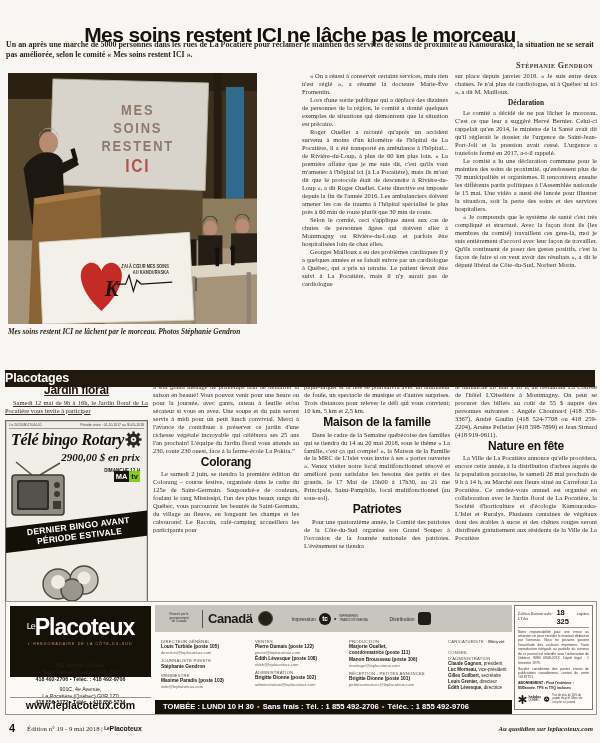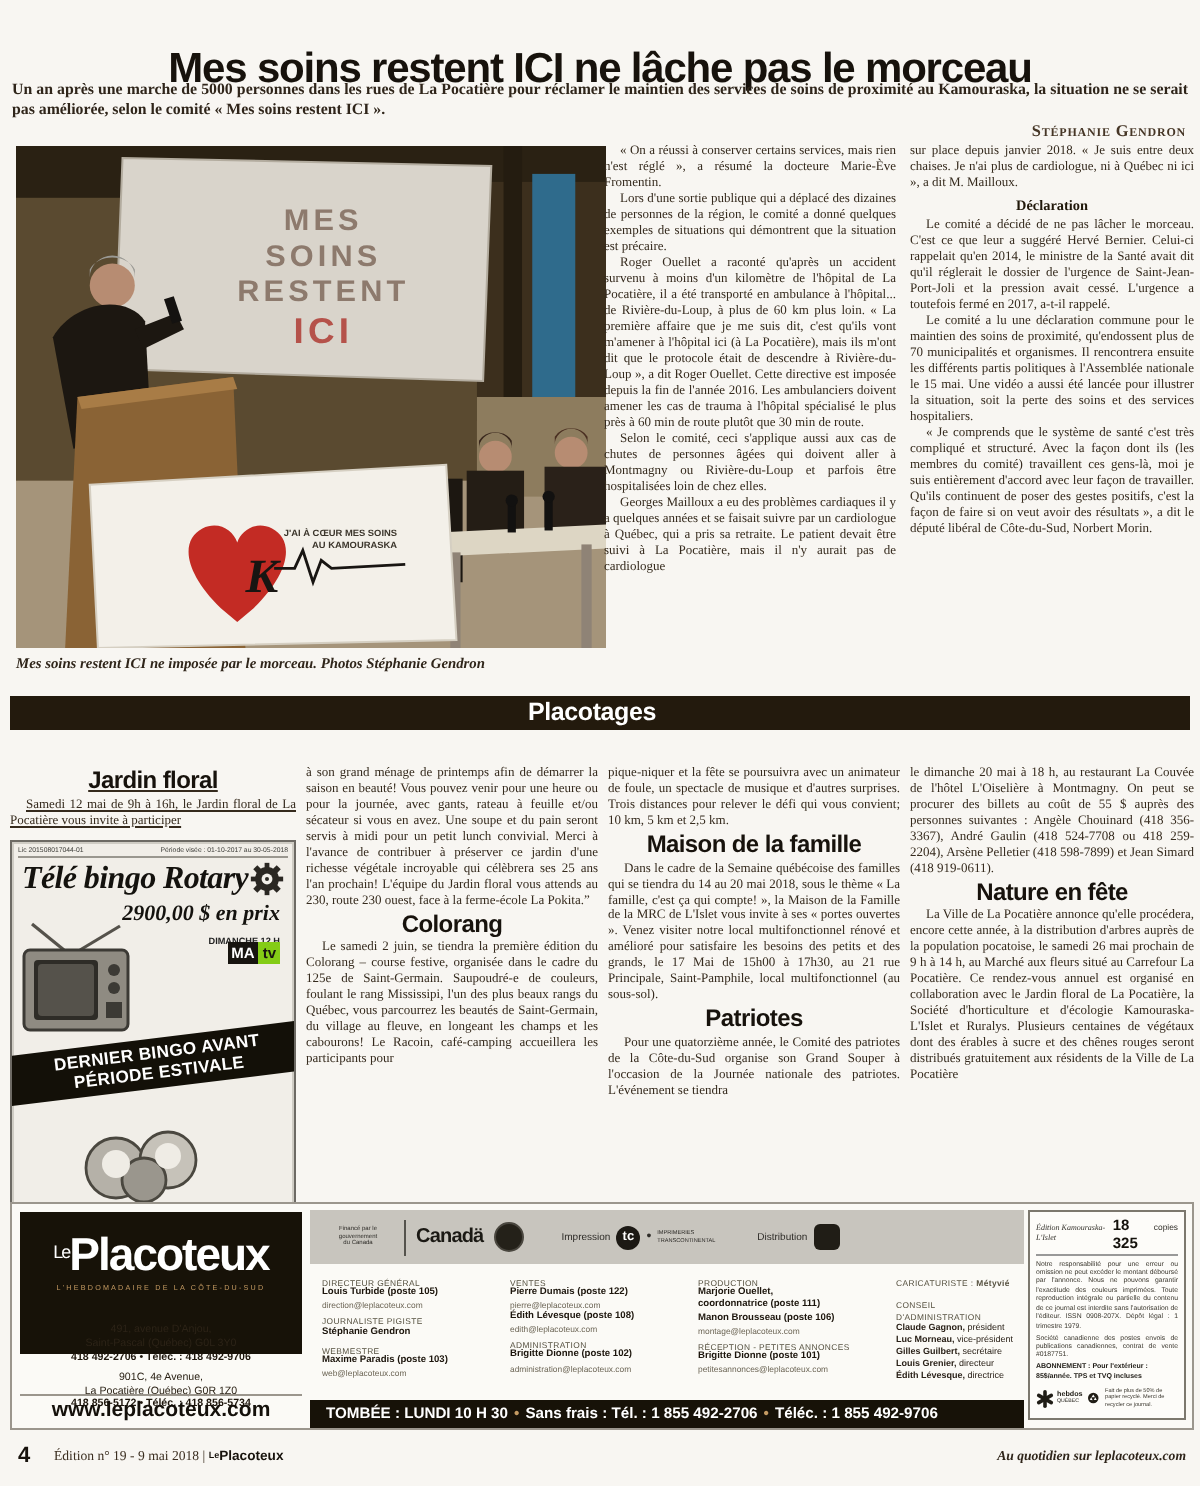--- a/index.html
+++ b/index.html
@@ -7,34 +7,34 @@
         font-family:"Liberation Serif",serif;color:#3a2d1f;margin:0 auto;}
   
   .headline{position:absolute;top:9px;left:0;width:600px;text-align:center;
     font-family:"Liberation Sans",sans-serif;font-weight:bold;font-size:21px;
     letter-spacing:-0.6px;color:#17120c;}
   .deck{position:absolute;top:40px;left:6px;width:588px;font-size:7.9px;font-weight:bold;
     line-height:1.22;text-align:justify;color:#2f251a;}
   .byline{position:absolute;top:61px;right:7px;font-size:8.2px;font-weight:bold;
     font-variant:small-caps;letter-spacing:.4px;color:#463626;}
   
-  .photo{position:absolute;left:8px;top:73px;width:295px;height:251px;background:#bef264;}
+  .photo{position:absolute;left:8px;top:73px;width:249px;height:251px;background:#bef264;}
   .photo svg{display:block;width:100%;height:100%;}
   .caption{position:absolute;left:8px;top:328px;width:288px;font-size:7.4px;
     font-style:italic;font-weight:bold;color:#2f251a;line-height:1.2;}
   .col{position:absolute;top:72px;}
   .col1{left:302px;width:146px;}
   .col2{left:455px;width:142px;}
   .body-p{font-size:6.5px;line-height:1.23;text-align:justify;text-indent:8px;margin:0;color:#352a1d;}
   .noindent{text-indent:0;}
   .subhead{text-align:center;font-weight:bold;font-size:7.2px;margin:3px 0 2px;color:#201709;}
   
-  .placotages-bar{position:absolute;left:5px;top:348px;width:590px;height:17px;background:#231a0d;
+  .placotages-bar{position:absolute;left:5px;top:370px;width:590px;height:17px;background:#231a0d;
     color:#fff;font-family:"Liberation Sans",sans-serif;font-weight:bold;font-size:12.5px;
-    text-align:center;line-height:17px;box-sizing:border-box;padding-right:8px;letter-spacing:-.2px;}
+    text-align:left;line-height:17px;box-sizing:border-box;padding-right:8px;letter-spacing:-.2px;}
   .plcol{position:absolute;top:383px;font-size:6.5px;line-height:1.23;text-align:justify;color:#352a1d;}
   .plA{left:5px;width:143px;text-decoration:underline;}
   .plB{left:153px;width:146px;}
   .plC{left:304px;width:146px;}
   .plD{left:455px;width:142px;}
   .pl-h{font-family:"Liberation Sans",sans-serif;font-weight:bold;font-size:12px;text-align:center;
     margin:1px 0 2px;color:#17120c;letter-spacing:-.3px;line-height:1.05;}
   .pl-text{text-indent:8px;}
   .pl-cont{text-indent:0;}
   
@@ -69,21 +69,21 @@
   .f-addr{position:absolute;left:4px;top:60px;width:141px;text-align:center;font-size:5.3px;
      line-height:1.3;color:#2c2317;}
   .f-addr .ph{font-weight:bold;color:#1d150b;}
   .f-addr .gap{height:3px;}
   .f-web{position:absolute;left:4px;top:95px;width:141px;height:15px;text-align:center;font-weight:bold;
      font-size:10.5px;line-height:15px;color:#14100a;border-top:1px solid #9b968d;}
   .f-graybar{position:absolute;left:149px;top:3px;width:357px;height:27px;background:#c8c5be;
      display:flex;align-items:center;gap:5px;padding:0 6px;box-sizing:border-box;}
   .fund{font-size:3px;line-height:1.25;color:#2e2c28;width:36px;text-align:center;}
   .gb-div{width:1px;height:18px;background:#55534d;}
-  .canada-wm{font-weight:bold;font-size:10px;color:#1b1914;letter-spacing:-.4px;}
+  .canada-wm{font-weight:bold;font-size:13px;color:#1b1914;letter-spacing:-.4px;}
   .seal{width:15px;height:15px;border-radius:50%;background:#242119;border:1.5px solid #4a473f;box-sizing:border-box;}
   .imp-group{display:flex;align-items:center;gap:3px;margin-left:14px;}
   .imp-label{font-size:5px;color:#2e2c28;}
   .tc-logo{width:12px;height:12px;border-radius:50%;background:#1c1914;color:#fff;font-weight:bold;
      font-size:6.5px;text-align:center;line-height:12px;}
   .imp-dot{font-size:7px;color:#2e2c28;}
   .imp-tiny{font-size:2.8px;line-height:1.2;color:#2e2c28;}
   .dist-group{display:flex;align-items:center;gap:3px;margin-left:16px;}
   .dist-logo{width:13px;height:13px;border-radius:3px;background:#201d16;}
   .f-dir{position:absolute;left:149px;top:33px;width:357px;height:63px;display:flex;}
@@ -168,21 +168,21 @@
       <circle cx="260" cy="176" r="3" fill="#121110"></circle>
 
       <polygon points="36,170 210,160 215,248 40,252" fill="#f3f0e9" stroke="#d5cfc2" stroke-width="1"></polygon>
       <path d="M100 232 C 82 214 80 198 91 192 C 99 188 106 193 108 199 C 110 193 117 188 125 192 C 136 198 134 214 116 232 L 108 239 Z" fill="#c32b24"></path>
       <text x="112" y="224" font-family="Liberation Serif,serif" font-style="italic" font-weight="bold" font-size="24" fill="#181512">K</text>
       <polyline points="126,212 136,212 140,203 145,219 149,208 154,212 190,210" fill="none" stroke="#181512" stroke-width="1.4"></polyline>
       <text x="186" y="196" text-anchor="end" font-family="Liberation Sans,sans-serif" font-weight="bold" font-size="4.6" fill="#3c362c">J'AI À CŒUR MES SOINS</text>
       <text x="186" y="202" text-anchor="end" font-family="Liberation Sans,sans-serif" font-weight="bold" font-size="4.6" fill="#3c362c">AU KAMOURASKA</text>
     </svg>
   </div>
-  <div class="caption">Mes soins restent ICI ne imposée par le morceau. Photos Stéphanie Gendron</div>
+  <div class="caption">Mes soins restent ICI ne lâchent par le morceau. Photos Stéphanie Gendron</div>
 
   <div class="col col1">
 
   <p class="body-p">« On a réussi à conserver certains services, mais rien n'est réglé », a résumé la docteure Marie-Ève Fromentin.</p>
       <p class="body-p">Lors d'une sortie publique qui a déplacé des dizaines de personnes de la région, le comité a donné quelques exemples de situations qui démontrent que la situation est précaire.</p>
       <p class="body-p">Roger Ouellet a raconté qu'après un accident survenu à moins d'un kilomètre de l'hôpital de La Pocatière, il a été transporté en ambulance à l'hôpital... de Rivière-du-Loup, à plus de 60 km plus loin. « La première affaire que je me suis dit, c'est qu'ils vont m'amener à l'hôpital ici (à La Pocatière), mais ils m'ont dit que le protocole était de descendre à Rivière-du-Loup », a dit Roger Ouellet. Cette directive est imposée depuis la fin de l'année 2016. Les ambulanciers doivent amener les cas de trauma à l'hôpital spécialisé le plus près à 60 min de route plutôt que 30 min de route.</p>
       <p class="body-p">Selon le comité, ceci s'applique aussi aux cas de chutes de personnes âgées qui doivent aller à Montmagny ou Rivière-du-Loup et parfois être hospitalisées loin de chez elles.</p>
       <p class="body-p">Georges Mailloux a eu des problèmes cardiaques il y a quelques années et se faisait suivre par un cardiologue à Québec, qui a pris sa retraite. Le patient devait être suivi à La Pocatière, mais il n'y aurait pas de cardiologue</p>
     </div>
   <div class="col col2">

